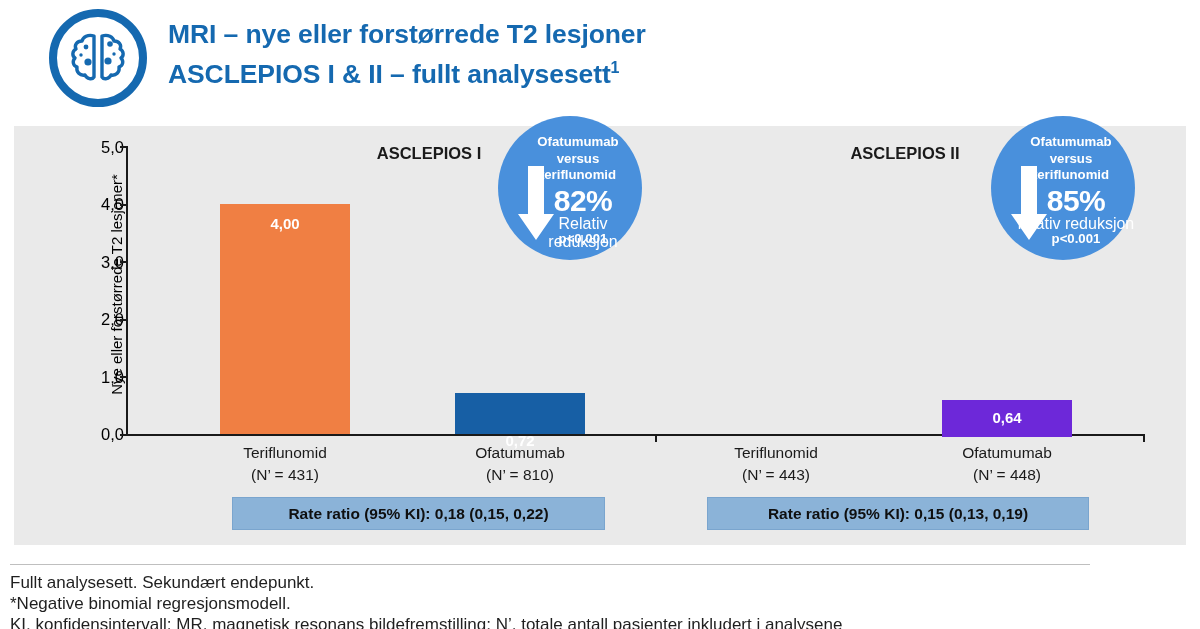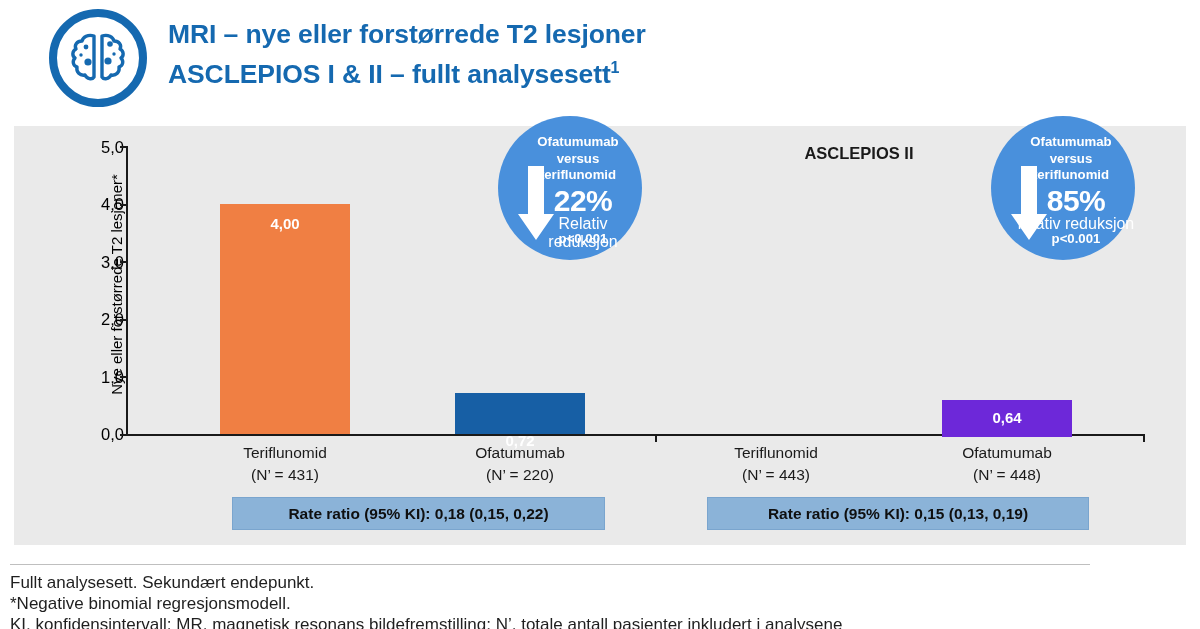--- a/index.html
+++ b/index.html
@@ -153,40 +153,41 @@
     <div class="ytick-mark" style="left:106px; top:135px;"></div>
     <div class="ytick-mark" style="left:106px; top:193px;"></div>
     <div class="ytick-mark" style="left:106px; top:250px;"></div>
     <div class="ytick-mark" style="left:106px; top:308px;"></div>
 
     <div class="yaxis-line" style="left:112px; top:20px; height:290px;"></div>
     <div class="xaxis-line" style="left:112px; top:308px; width:1019px;"></div>
     <div class="xaxis-endtick" style="left:1129px; top:308px; height:8px;"></div>
     <div class="divider-tick" style="left:641px; top:308px; height:8px;"></div>
 
-    <div class="grp-hdr" style="left:756px; top:18px; width:178px;">ASCLEPIOS II</div>
+    <div class="grp-hdr" style="left:330px; top:18px; width:170px;">ASCLEPIOS I</div>
+    <div class="grp-hdr" style="left:802px; top:18px; width:178px;">ASCLEPIOS II</div>
 
     <div class="bar" style="left:206px; top:78px; width:130px; height:230px; background:#F07F43;">
       <span class="bar-label" style="top:11px;">4,00</span>
     </div>
     <div class="bar" style="left:441px; top:267px; width:130px; height:41px; background:#175FA5;">
       <span class="bar-label" style="top:11px;margin-top:28px;">0,72</span>
     </div>
 
     <div class="bar" style="left:928px; top:274px; width:130px; height:37px; background:#6d28d9;">
       <span class="bar-label" style="top:9px;">0,64</span>
     </div>
 
     <div class="xlabel" style="left:196px; top:316px; width:150px;">
       <div>Teriflunomid</div>
       <div>(N’ = 431)</div>
     </div>
     <div class="xlabel" style="left:431px; top:316px; width:150px;">
       <div>Ofatumumab</div>
-      <div>(N’ = 220)</div>
+      <div>(N’ = 810)</div>
     </div>
     <div class="xlabel" style="left:687px; top:316px; width:150px;">
       <div>Teriflunomid</div>
       <div>(N’ = 443)</div>
     </div>
     <div class="xlabel" style="left:918px; top:316px; width:150px;">
       <div>Ofatumumab</div>
       <div>(N’ = 448)</div>
     </div>
 
@@ -198,21 +199,21 @@
     <span class="c-arrow">
       <svg width="40" height="80" viewBox="0 0 40 80">
         <polygon points="12,0 28,0 28,48 38,48 20,74 2,48 12,48" fill="#ffffff"></polygon>
       </svg>
     </span>
     <div class="c-top">
       <div>Ofatumumab</div>
       <div>versus</div>
       <div>teriflunomid</div>
     </div>
-    <div class="c-pct">22%</div>
+    <div class="c-pct">82%</div>
     <div class="c-red">Relativ reduksjon</div>
     <div class="c-p">p&lt;0,001</div>
   </div>
 
   <div class="callout" style="left:991px; top:116px;">
     <span class="c-arrow">
       <svg width="40" height="80" viewBox="0 0 40 80">
         <polygon points="12,0 28,0 28,48 38,48 20,74 2,48 12,48" fill="#ffffff"></polygon>
       </svg>
     </span>

